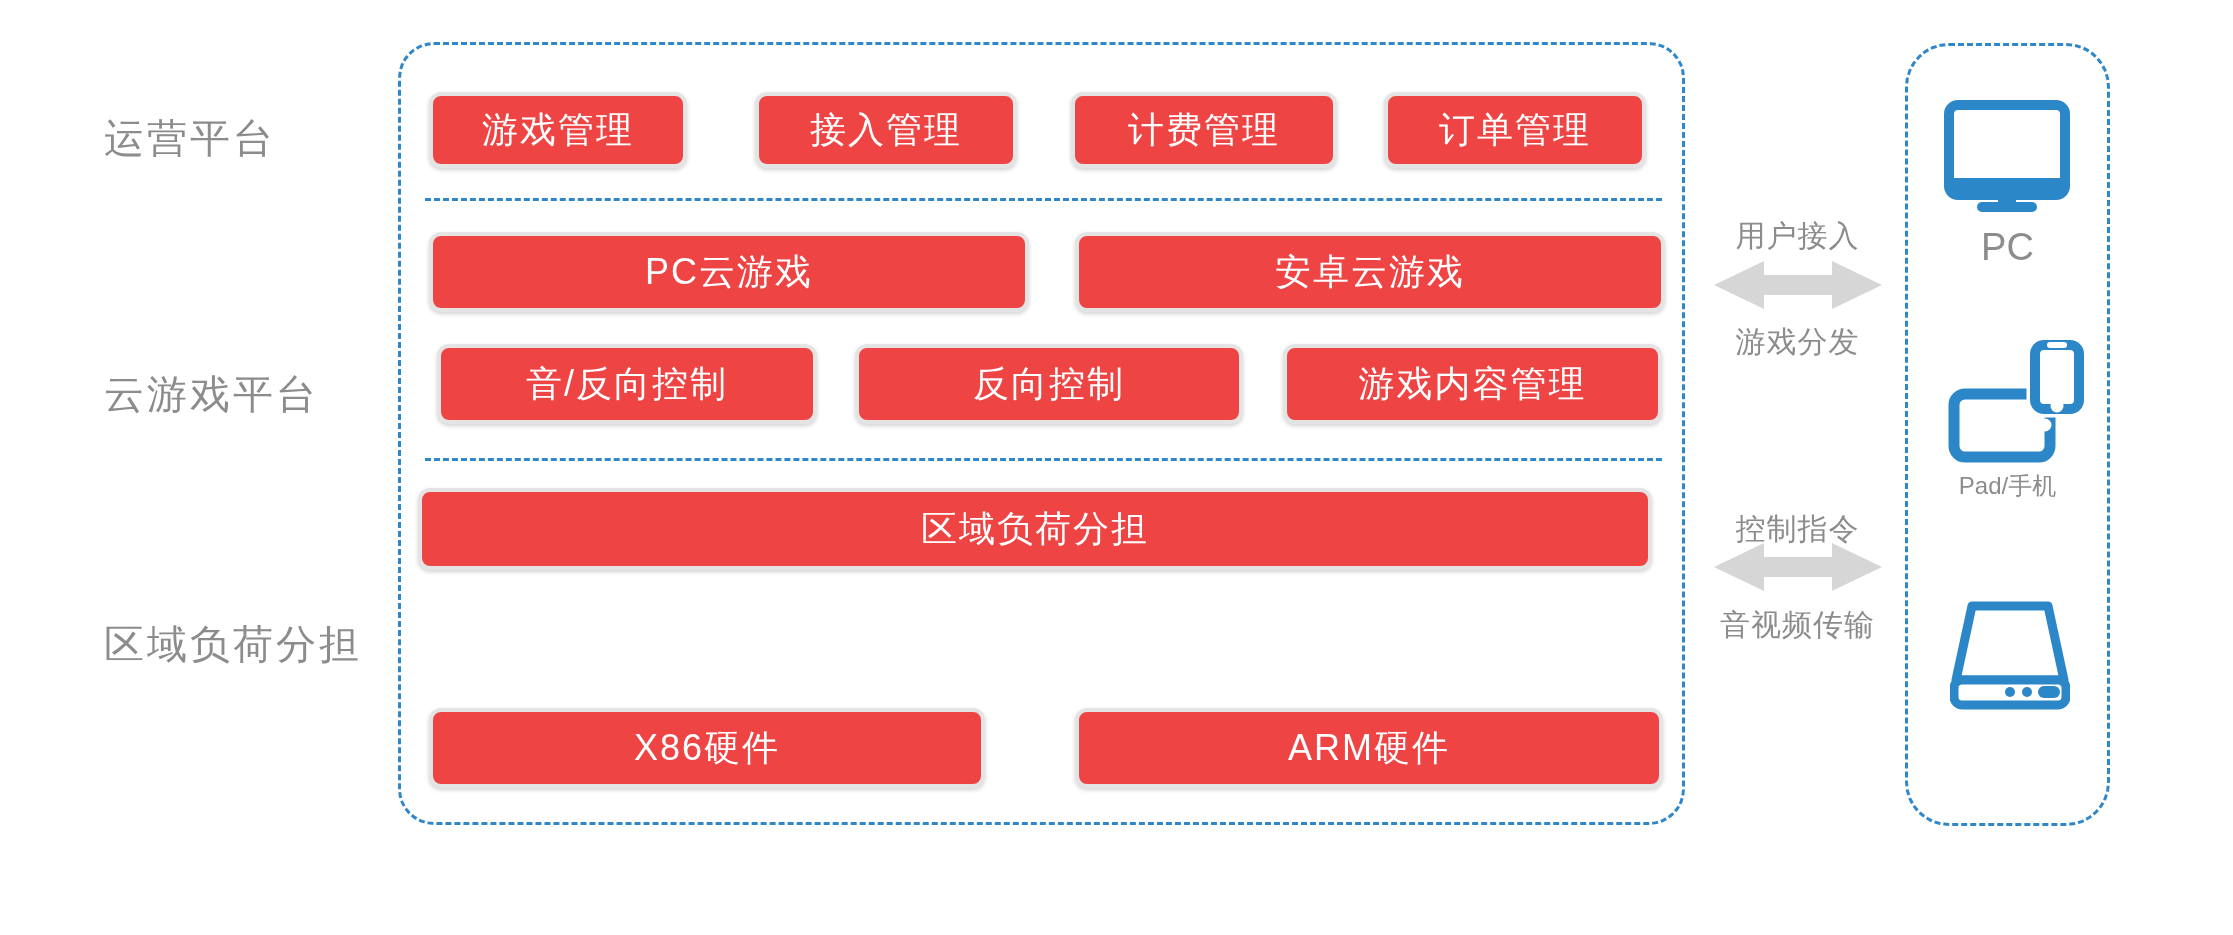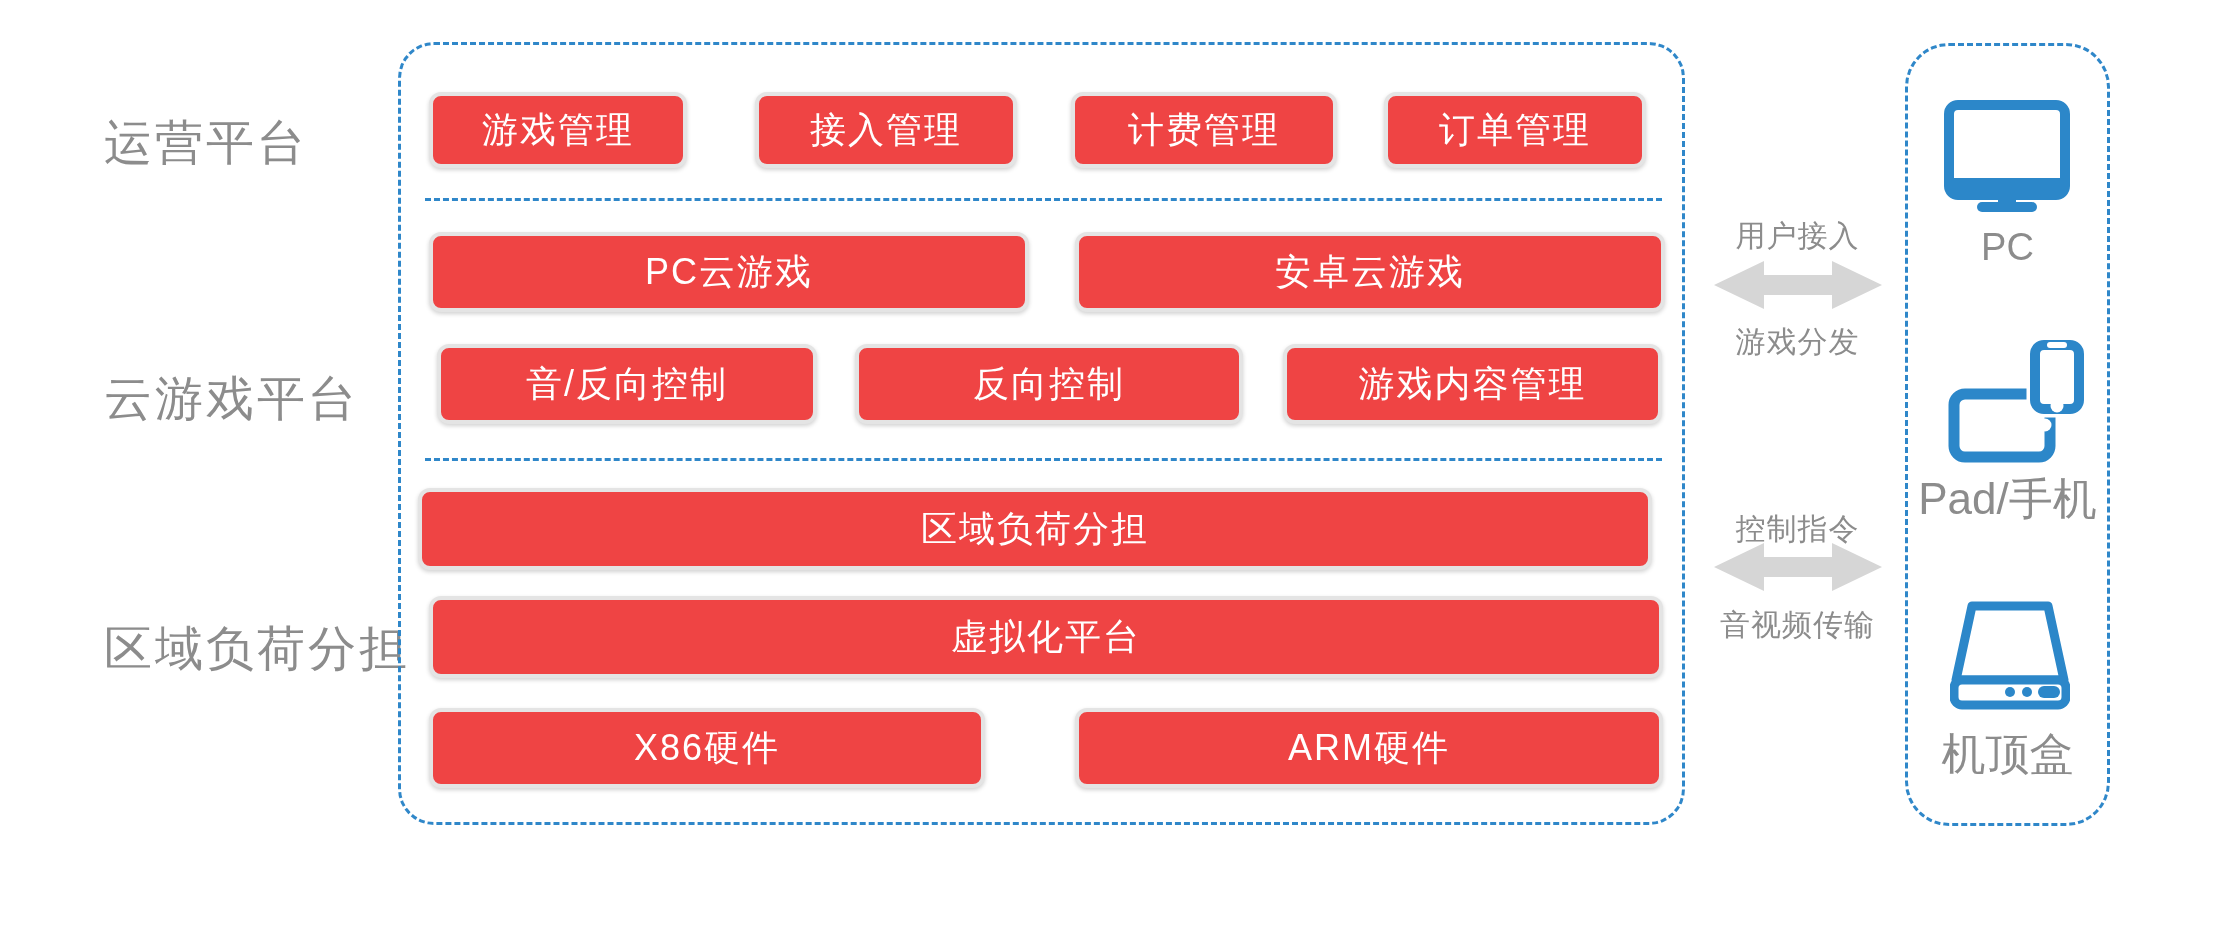--- a/index.html
+++ b/index.html
@@ -6,21 +6,21 @@
   .canvas{
     position:relative;
     width:2233px;height:935px;
     background:#ffffff;
     font-family:"Liberation Sans","DejaVu Sans",sans-serif;
     overflow:hidden;
   }
   
   .tier-label{
     position:absolute;left:104px;
-    color:#8c8c8c;font-size:48px;letter-spacing:3px;white-space:nowrap;
+    color:#8c8c8c;font-size:40px;letter-spacing:3px;white-space:nowrap;
   }
   
   .stack-panel{
     position:absolute;left:398px;top:42px;width:1287px;height:783px;
     border:3px dashed #2f87c9;border-radius:36px;box-sizing:border-box;
   }
   .divider{
     position:absolute;left:425px;width:1237px;height:0;
     border-top:3px dashed #2f87c9;
   }
@@ -39,21 +39,21 @@
   }
   .link-arrow{position:absolute;left:1712px;width:172px;height:56px;}
   
   .device-panel{
     position:absolute;left:1905px;top:43px;width:205px;height:783px;
     border:3px dashed #2f87c9;border-radius:44px;box-sizing:border-box;
   }
   .device-icon{position:absolute;}
   .device-label{
     position:absolute;left:1905px;width:205px;text-align:center;
-    color:#8c8c8c;font-size:44px;white-space:nowrap;
+    color:#8c8c8c;font-size:24px;white-space:nowrap;
   }
   .device-label.pc{font-size:38px;}
 </style>
 </head>
 <body>
 
 <div class="canvas">
 
   <div class="tier-label" style="top:111px">运营平台</div>
   <div class="tier-label" style="top:367px">云游戏平台</div>
@@ -69,21 +69,20 @@
   <div class="block" style="left:1384px;top:92px;width:262px;height:76px">订单管理</div>
 
   <div class="block" style="left:429px;top:232px;width:600px;height:80px">PC云游戏</div>
   <div class="block" style="left:1075px;top:232px;width:590px;height:80px">安卓云游戏</div>
 
   <div class="block" style="left:437px;top:344px;width:380px;height:80px">音/反向控制</div>
   <div class="block" style="left:855px;top:344px;width:388px;height:80px">反向控制</div>
   <div class="block" style="left:1283px;top:344px;width:379px;height:80px">游戏内容管理</div>
 
   <div class="block" style="left:418px;top:488px;width:1234px;height:82px">区域负荷分担</div>
-  <div class="block" style="left:429px;top:596px;width:1234px;height:82px">虚拟化平台</div>
   <div class="block" style="left:429px;top:708px;width:556px;height:80px">X86硬件</div>
   <div class="block" style="left:1075px;top:708px;width:588px;height:80px">ARM硬件</div>
 
   <div class="link-label" style="top:216px">用户接入</div>
   <svg class="link-arrow" style="top:257px" viewBox="0 0 172 56">
     <polygon points="2,28 52,4 52,18 120,18 120,4 170,28 120,52 120,38 52,38 52,52" fill="#d6d6d6"></polygon>
   </svg>
   <div class="link-label" style="top:322px">游戏分发</div>
 
   <div class="link-label" style="top:509px">控制指令</div>
@@ -112,15 +111,14 @@
   </svg>
   <div class="device-label" style="top:470px">Pad/手机</div>
 
   <svg class="device-icon" style="left:1950px;top:600px" width="120" height="110" viewBox="0 0 120 110">
     <path d="M22 6 L98 6 L114 80 L6 80 Z" fill="#ffffff" stroke="#2c87c9" stroke-width="9" stroke-linejoin="round"></path>
     <rect x="4" y="80" width="112" height="25" rx="8" fill="#ffffff" stroke="#2c87c9" stroke-width="9"></rect>
     <circle cx="60" cy="92" r="5" fill="#2c87c9"></circle>
     <circle cx="77" cy="92" r="5" fill="#2c87c9"></circle>
     <rect x="88" y="86" width="22" height="12" rx="6" fill="#2c87c9"></rect>
   </svg>
-  <div class="device-label" style="top:725px">机顶盒</div>
 
 </div>
 
 </body></html>

